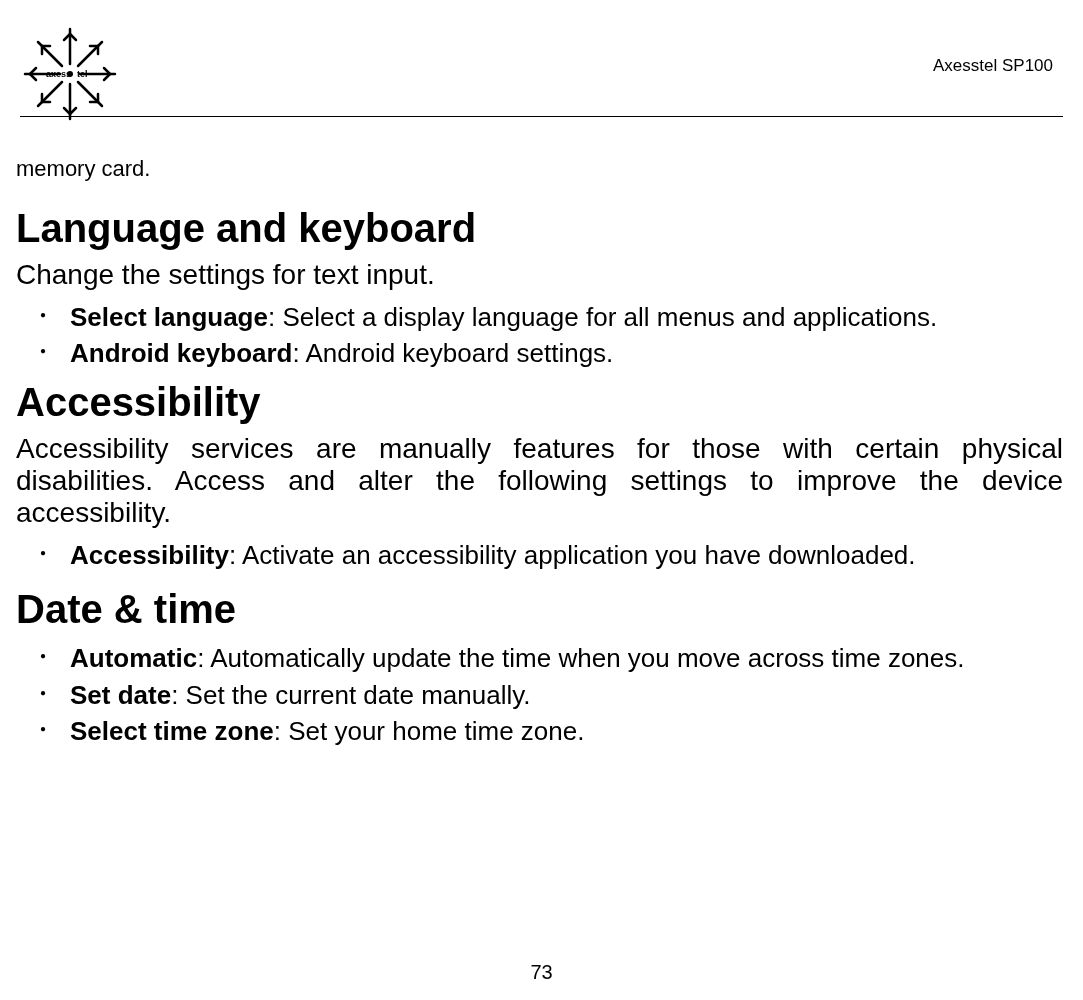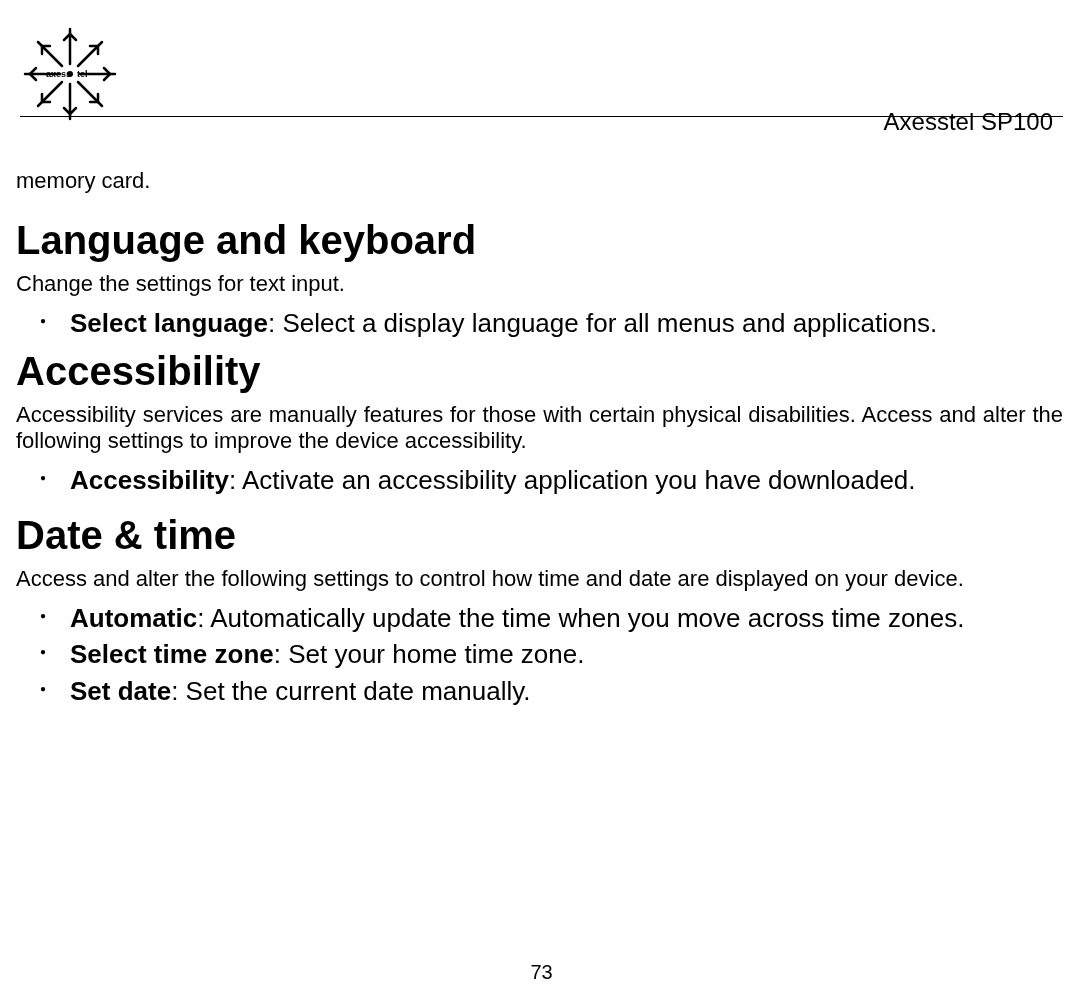--- a/index.html
+++ b/index.html
@@ -23,22 +23,22 @@
     .logo {
       width: 100px;
       height: 100px;
       position: relative;
     }
     .logo-svg {
       width: 100%;
       height: 100%;
     }
     .product-name {
-      font-size: 24px;
-      margin-top: 84px;
+      font-size: 17px;
+      margin-top: 32px;
       margin-right: 10px;
     }
     .header-line {
       position: absolute;
       top: 116px;
       left: 20px;
       right: 20px;
       border-top: 1px solid #000;
     }
     .content {
@@ -47,21 +47,21 @@
     .continuation {
       font-size: 22px;
       margin-bottom: 24px;
     }
     h1 {
       font-size: 40px;
       font-weight: bold;
       margin-bottom: 8px;
     }
     .section-desc {
-      font-size: 22px;
+      font-size: 28px;
       margin-bottom: 8px;
       text-align: justify;
     }
     ul {
       list-style: none;
       padding-left: 24px;
       margin-bottom: 8px;
     }
     li {
       font-size: 26px;
@@ -136,34 +136,34 @@
 </div>
 <div class="header-line"></div>
 
 <div class="content">
   <p class="continuation">memory card.</p>
 
   <h1>Language and keyboard</h1>
   <p class="section-desc">Change the settings for text input.</p>
   <ul>
     <li><span class="bold">Select language</span><span>: Select a display language for all menus and applications.</span></li>
+    <li><span class="bold">Android keyboard</span><span>: Android keyboard settings.</span></li>
   </ul>
 
   <div class="section2">
     <h1>Accessibility</h1>
     <p class="section-desc">Accessibility services are manually features for those with certain physical disabilities. Access and alter the following settings to improve the device accessibility.</p>
     <ul>
       <li><span class="bold">Accessibility</span><span>: Activate an accessibility application you have downloaded.</span></li>
     </ul>
   </div>
 
   <div class="section3">
     <h1>Date &amp; time</h1>
-    <p class="section-desc">Access and alter the following settings to control how time and date are displayed on your device.</p>
     <ul>
       <li><span class="bold">Automatic</span><span>: Automatically update the time when you move across time zones.</span></li>
+      <li><span class="bold">Set date</span><span>: Set the current date manually.</span></li>
       <li><span class="bold">Select time zone</span><span>: Set your home time zone.</span></li>
-      <li><span class="bold">Set date</span><span>: Set the current date manually.</span></li>
     </ul>
   </div>
 </div>
 
 <div class="page-number">73</div>
 
 </body></html>

